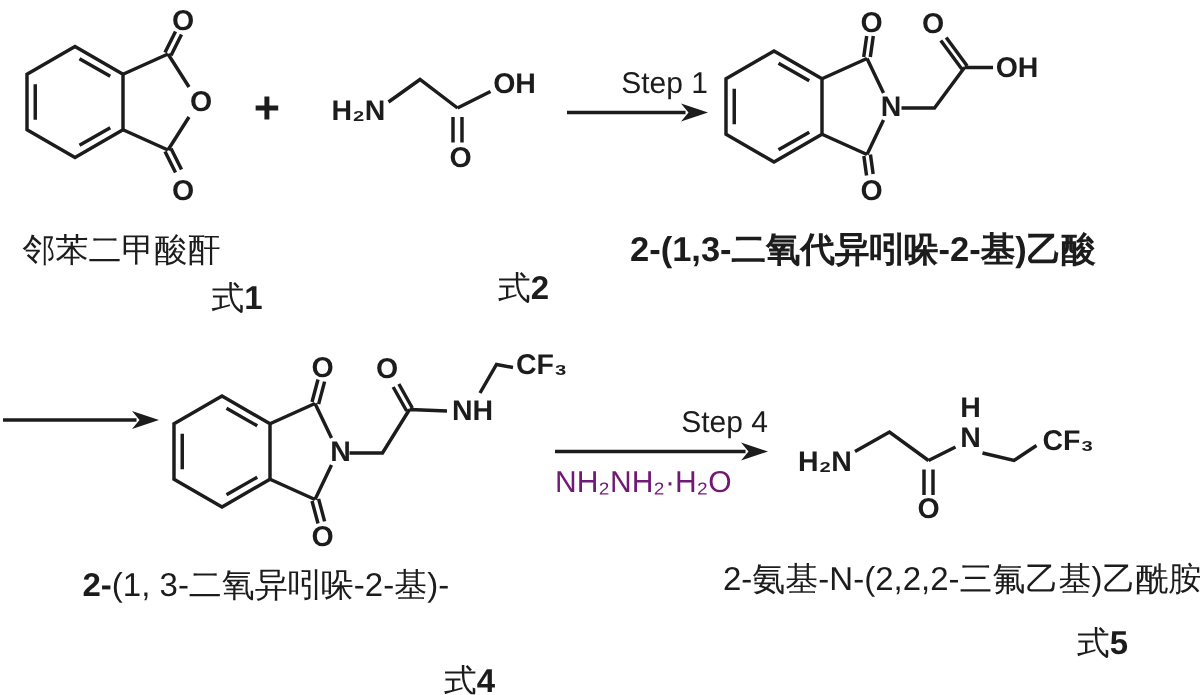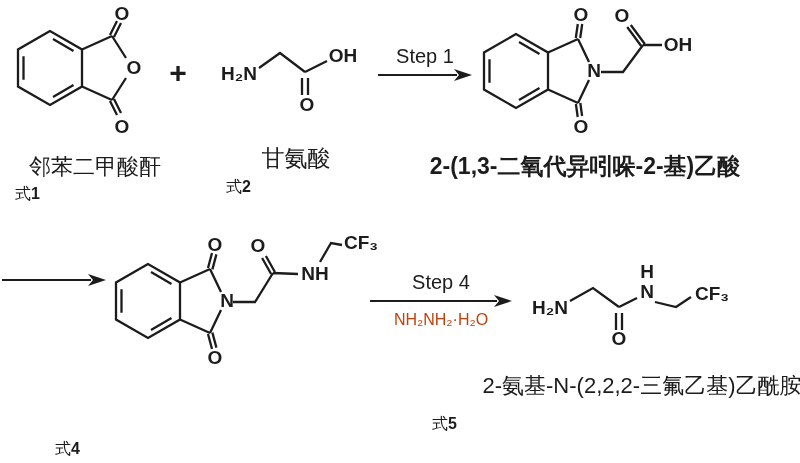--- a/index.html
+++ b/index.html
@@ -9,30 +9,30 @@
     font-family:"Liberation Sans","DejaVu Sans",sans-serif; color:#1c1c1c;
   }
   .abs { position:absolute; }
   .structure-svg { display:block; overflow:visible; }
   .bond { fill:none; stroke:#1c1c1c; stroke-width:2.3; stroke-linejoin:miter; }
   .structure-svg text {
     font-family:"Liberation Sans","DejaVu Sans",sans-serif;
     font-weight:600; font-size:19px; fill:#1c1c1c;
   }
   .arrow-block { position:absolute; }
-  .step-label { text-align:center; font-size:20px; height:22px; line-height:22px; color:#1c1c1c; }
+  .step-label { text-align:right; font-size:20px; height:22px; line-height:22px; color:#1c1c1c; }
   .arrow-svg { display:block; }
   .arrow-line { stroke:#1c1c1c; stroke-width:2.2; }
   .arrow-head { fill:#1c1c1c; }
-  .reagent { text-align:center; font-size:16px; margin-top:2px; color:#c2410c; }
+  .reagent { text-align:left; font-size:20px; margin-top:2px; color:#701a75; }
   .plus { position:absolute; font-size:30px; font-weight:600; color:#1c1c1c; }
-  .cname { position:absolute; text-align:center; font-size:22px; line-height:1.15; }
+  .cname { position:absolute; font-size:22px; line-height:1.15; }
   .cname.bold { font-weight:700; }
   .cname .pfx { font-weight:700; }
-  .shi { position:absolute; text-align:left; font-size:16px; }
+  .shi { position:absolute; text-align:right; font-size:22px; }
   .shi b { font-weight:700; }
 </style>
 </head>
 <body>
 
 <div class="scheme">
 
   <svg class="structure-svg abs" style="left:8px;top:2px" width="140" height="142" viewBox="0 0 140 142">
     <path class="bond" d="M42,29 L10,47.5 L10,84.5 L42,103 L74,84.5 L74,47.5 Z"></path>
     <path class="bond" d="M15.5,77.8 L15.5,54.2 M45,37.1 L65.5,48.9 M65.5,83.1 L45,94.9"></path>
@@ -114,27 +114,29 @@
     <text x="124" y="38" text-anchor="middle">H</text>
     <text x="124" y="58" text-anchor="middle">N</text>
     <text x="172" y="60" text-anchor="start">CF₃</text>
   </svg>
 
   <div class="cname" style="left:15px;top:154px;width:160px">邻苯二甲酸酐</div>
   <div class="shi" style="left:15px;top:184px;width:160px">
     <span>式</span><b>1</b>
   </div>
 
-  <div class="cname" style="left:226px;top:145px;width:140px;font-size:23px">甘氨酸</div>
   <div class="shi" style="left:226px;top:177px;width:140px">
     <span>式</span><b>2</b>
   </div>
 
   <div class="cname bold" style="left:420px;top:153px;width:330px;font-size:23px">2-(1,3-二氧代异吲哚-2-基)乙酸</div>
 
+  <div class="cname" style="left:55px;top:377px;width:275px">
+    <span class="pfx">2-</span><span>(1, 3-二氧异吲哚-2-基)-</span>
+  </div>
   <div class="shi" style="left:55px;top:439px;width:275px">
     <span>式</span><b>4</b>
   </div>
 
   <div class="cname" style="left:482px;top:373px;width:320px">2-氨基-N-(2,2,2-三氟乙基)乙酰胺</div>
   <div class="shi" style="left:432px;top:414px;width:320px">
     <span>式</span><b>5</b>
   </div>
 
 </div>

